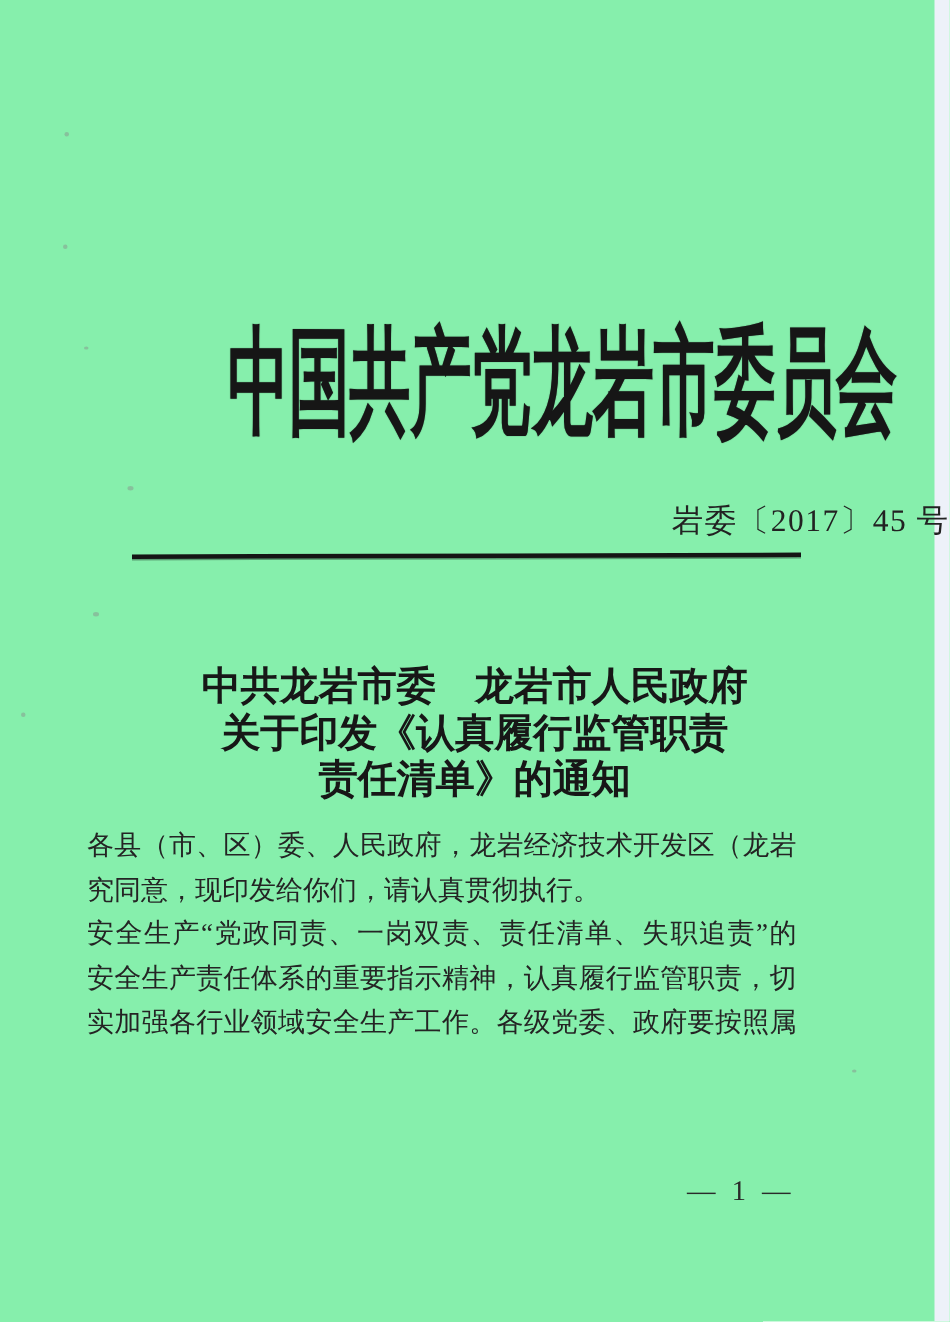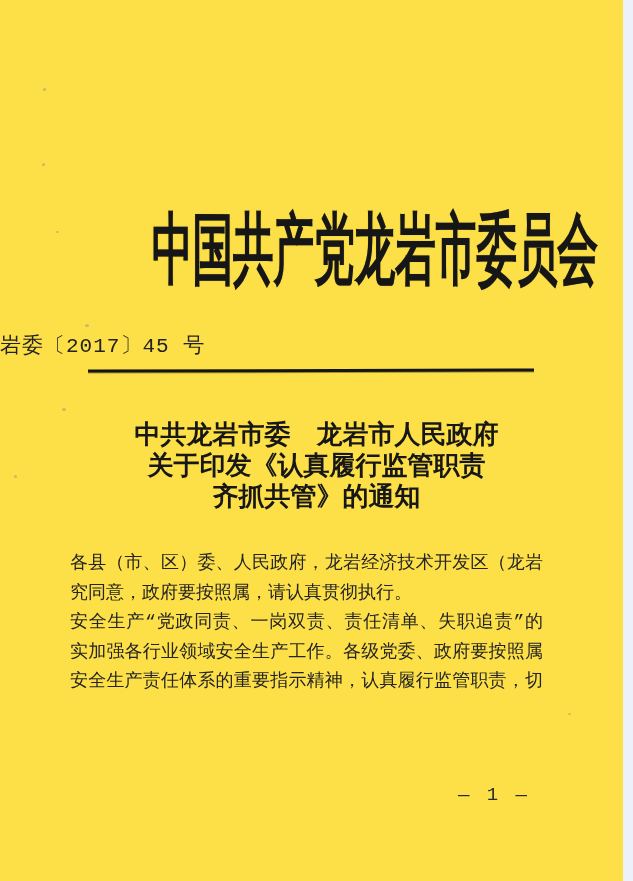--- a/index.html
+++ b/index.html
@@ -1,23 +1,23 @@
 <!DOCTYPE html>
 <html><head>
 <meta charset="utf-8">
 <style>
   * { margin: 0; padding: 0; box-sizing: border-box; }
   html, body { background: #ffffff; }
   .page {
     position: relative;
     width: 633px;
     height: 881px;
-    background: #fde047;
+    background: #86efac;
     overflow: hidden;
-    font-family: Liberation Mono, monospace;
+    font-family: Liberation Serif, serif;
     color: #1b1b1b;
   }
   
   .scan-edge {
     position: absolute;
     top: 0; right: 0;
     width: 10px; height: 100%;
     background: #edf1f9;
   }
   
@@ -32,47 +32,47 @@
     white-space: nowrap;
     transform: scaleX(0.52);
     transform-origin: 50% 50%;
     color: #161616;
     text-shadow: 0 0 1px rgba(0,0,0,0.55);
   }
   .doc-number {
     position: absolute;
     top: 336px; left: 0;
     width: 100%;
-    text-align: left;
+    text-align: right;
     font-size: 21px;
     line-height: 22px;
     letter-spacing: 1px;
     color: #222222;
   }
   .rule {
     position: absolute;
     top: 369px; left: 88px;
     width: 446px; height: 3px;
     background: #151515;
     transform: rotate(-0.15deg);
     box-shadow: 0 1px 0 rgba(0,0,0,0.35);
   }
   .heading {
     position: absolute;
-    top: 421px; left: 0;
+    top: 442px; left: 0;
     width: 100%;
     text-align: center;
     font-weight: bold;
     font-size: 26px;
     line-height: 31px;
     color: #171717;
   }
   .body-text {
     position: absolute;
-    top: 549px; left: 70px;
+    top: 549px; left: 58px;
     width: 473px;
     font-size: 18px;
     line-height: 29.5px;
     color: #242424;
   }
   .bline {
     height: 29.5px;
     text-align: justify;
     text-align-last: justify;
     text-justify: inter-character;
@@ -116,26 +116,26 @@
 
   <div class="org-title">中国共产党龙岩市委员会</div>
 
   <div class="doc-number">岩委〔2017〕45 号</div>
 
   <div class="rule"></div>
 
   <div class="heading">
     <div>中共龙岩市委　龙岩市人民政府</div>
     <div>关于印发《认真履行监管职责</div>
-    <div>齐抓共管》的通知</div>
+    <div>责任清单》的通知</div>
   </div>
 
   <div class="body-text">
     <div class="bline">各县（市、区）委、人民政府，龙岩经济技术开发区（龙岩</div>
-    <div class="bline short">究同意，政府要按照属，请认真贯彻执行。</div>
+    <div class="bline short">究同意，现印发给你们，请认真贯彻执行。</div>
     <div class="bline">安全生产“党政同责、一岗双责、责任清单、失职追责”的</div>
+    <div class="bline">安全生产责任体系的重要指示精神，认真履行监管职责，切</div>
     <div class="bline">实加强各行业领域安全生产工作。各级党委、政府要按照属</div>
-    <div class="bline">安全生产责任体系的重要指示精神，认真履行监管职责，切</div>
   </div>
 
   <div class="page-number">— 1 —</div>
 
 </div>
 
 </body></html>

